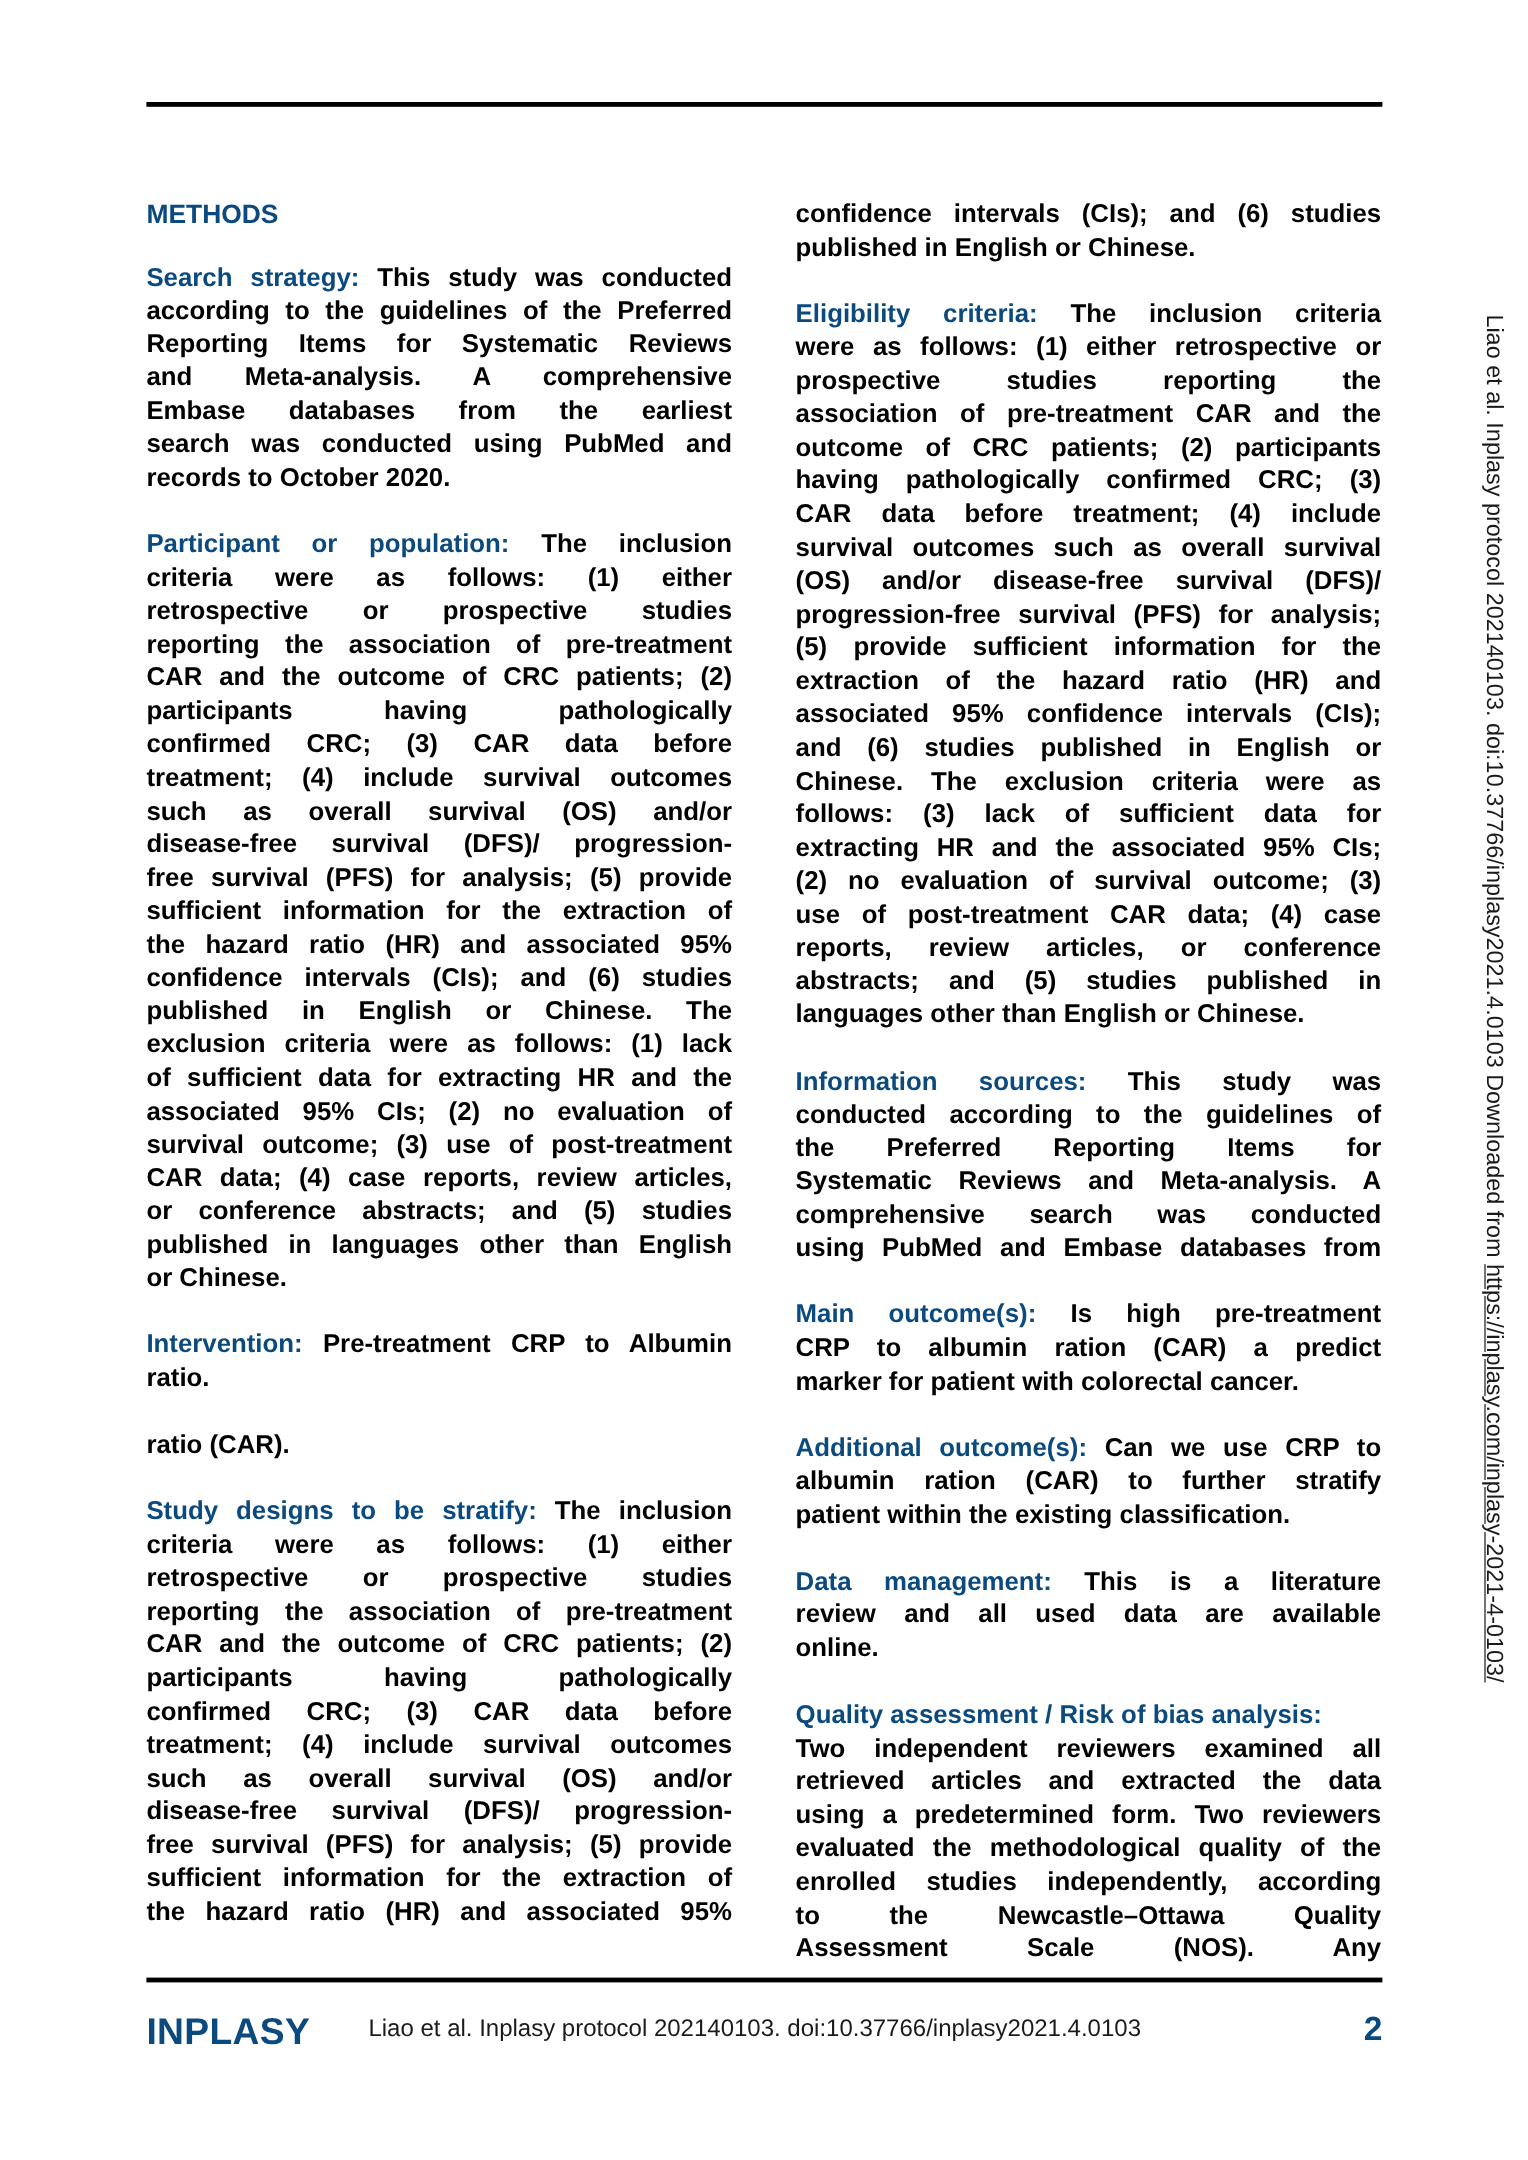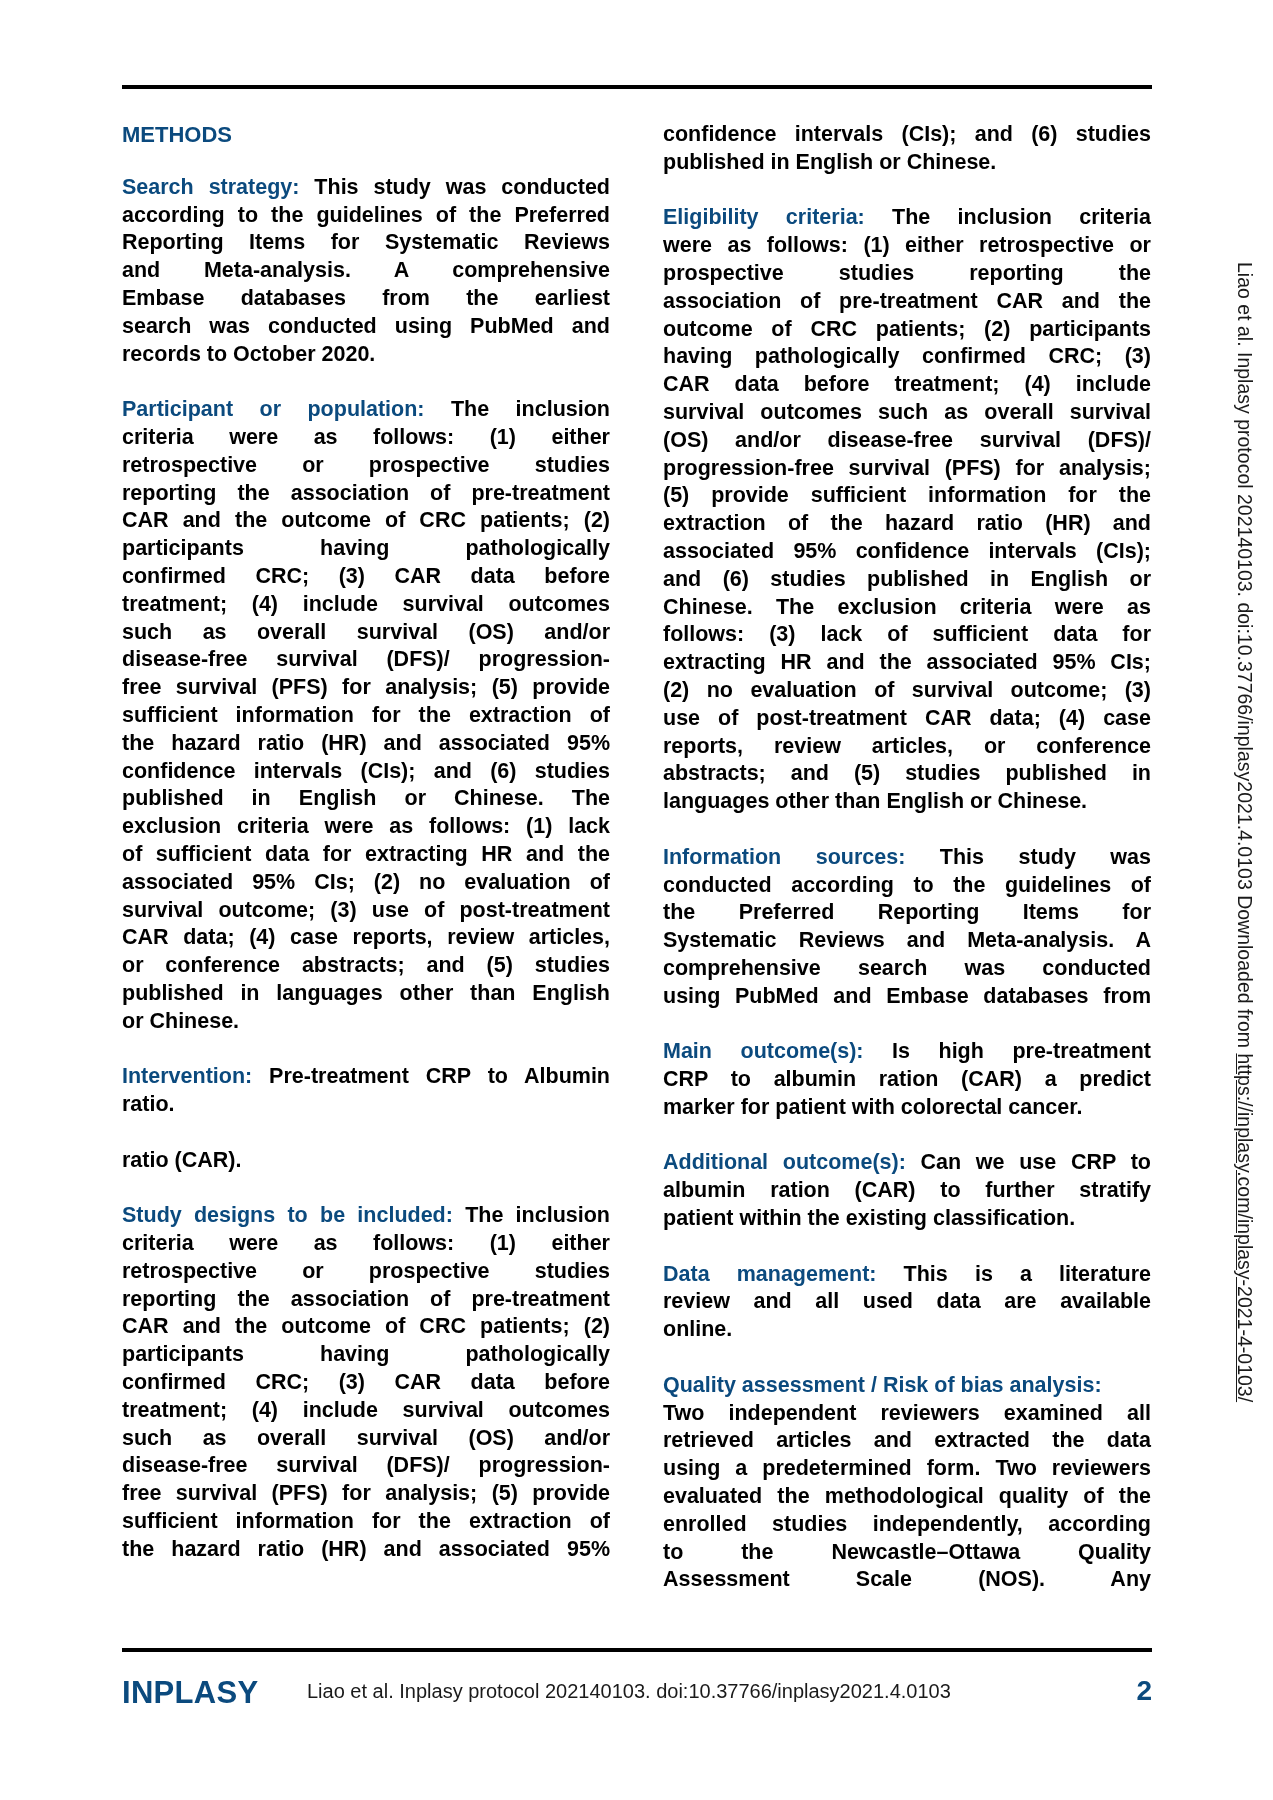--- a/index.html
+++ b/index.html
@@ -1,21 +1,21 @@
 <!DOCTYPE html>
 <html><head>
 <meta charset="utf-8">
 <style>
   html, body { margin: 0; padding: 0; background: #ffffff; }
   body { width: 1273px; height: 1800px; position: relative; overflow: hidden;
          font-family: "Liberation Sans", sans-serif; color: #000; }
   .rule { position: absolute; left: 122px; width: 1030px; height: 4px; background: #000; }
   .rule.top { top: 85px; }
   .rule.bottom { top: 1648px; }
-  .col { position: absolute; width: 488px; font-weight: bold; font-size: 21.5px; line-height: 27.8px; }
+  .col { position: absolute; width: 488px; font-weight: bold; font-size: 21.5px; line-height: 27.8px; margin-top: 44px; }
   .col.left { left: 122px; top: 121px; }
   .col.right { left: 663px; top: 121px; }
   .section-title { color: #0b4a7e; font-size: 22px; font-weight: bold; margin: 0 0 25px 0; line-height: 27.8px; }
   .para { margin: 0 0 27.8px 0; }
   .line { display: block; white-space: nowrap; text-align: justify; text-align-last: justify; overflow: visible; }
   .line.last { text-align: center; text-align-last: left; }
   .head { color: #0b4a7e; }
   .vertical {
     position: absolute; left: 1245px; top: 262px;
     transform-origin: 0 0; transform: rotate(90deg) translate(0, -11px);
@@ -69,21 +69,21 @@
         <span class="line last">or Chinese.</span>
       </div>
       <div class="para">
         <span class="line"><span class="head">Intervention:</span><span> Pre-treatment CRP to Albumin</span></span>
         <span class="line last">ratio.</span>
       </div>
       <div class="para">
         <span class="line last">ratio (CAR).</span>
       </div>
       <div class="para">
-        <span class="line"><span class="head">Study designs to be included:</span><span> The inclusion</span></span>
+        <span class="line"><span class="head">Study designs to be stratify:</span><span> The inclusion</span></span>
         <span class="line">criteria were as follows: (1) either</span>
         <span class="line">retrospective or prospective studies</span>
         <span class="line">reporting the association of pre-treatment</span>
         <span class="line">CAR and the outcome of CRC patients; (2)</span>
         <span class="line">participants having pathologically</span>
         <span class="line">confirmed CRC; (3) CAR data before</span>
         <span class="line">treatment; (4) include survival outcomes</span>
         <span class="line">such as overall survival (OS) and/or</span>
         <span class="line">disease-free survival (DFS)/ progression-</span>
         <span class="line">free survival (PFS) for analysis; (5) provide</span>

